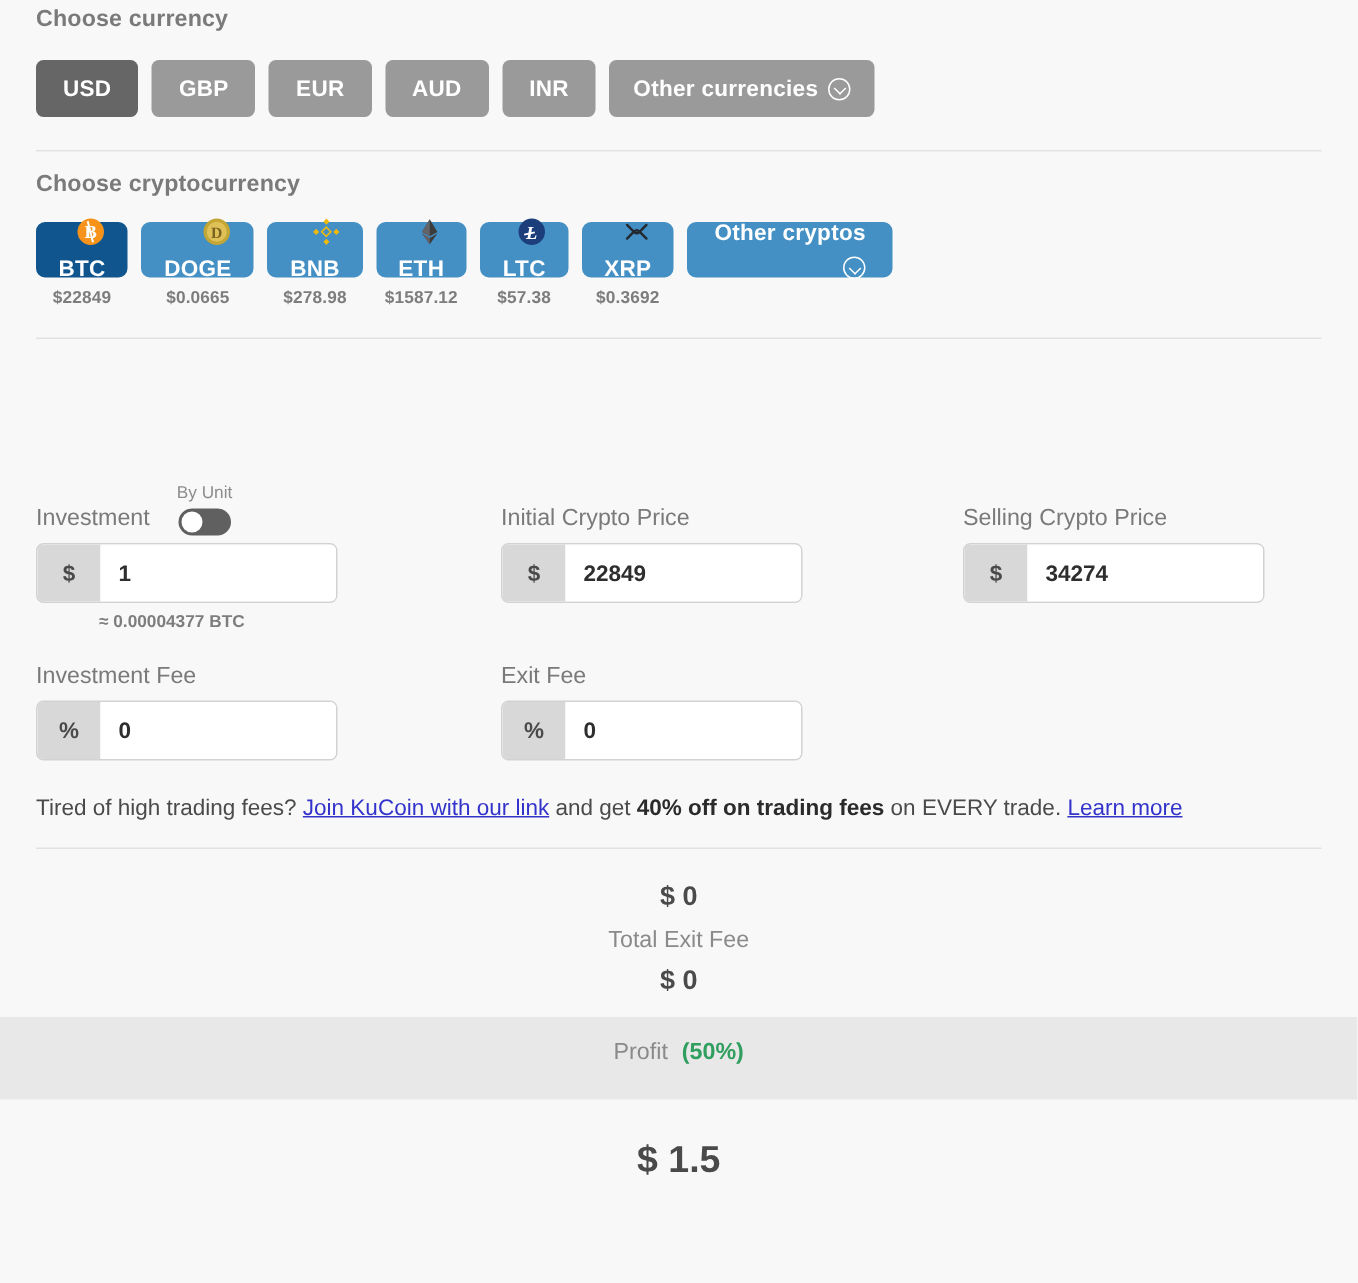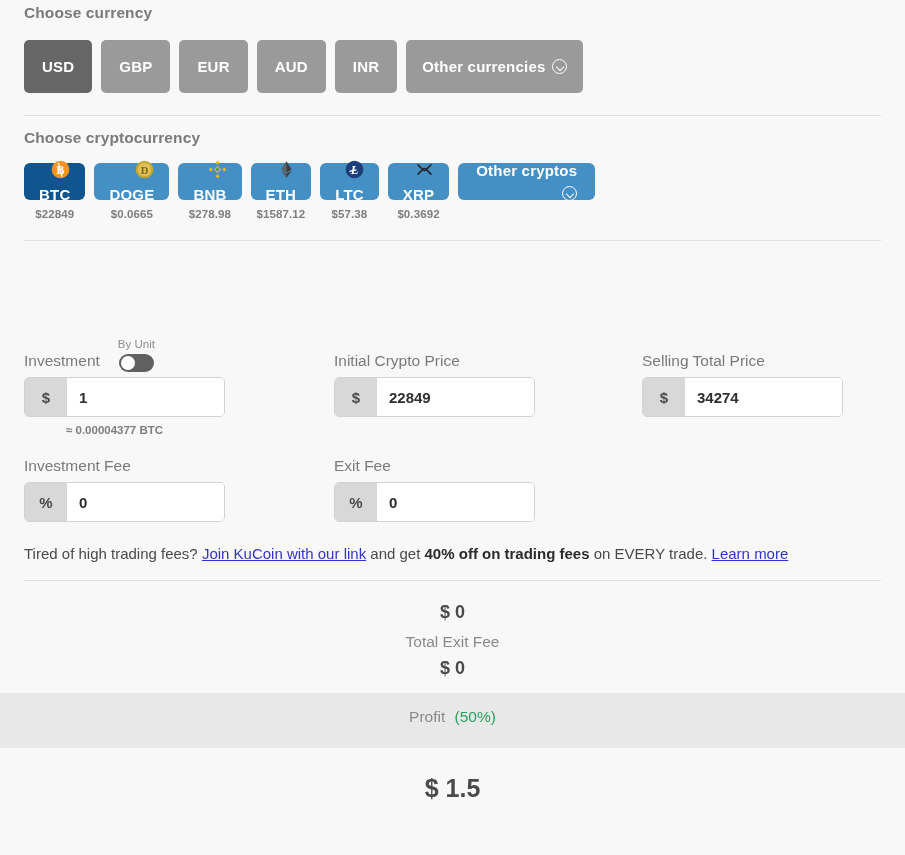--- a/index.html
+++ b/index.html
@@ -38,21 +38,21 @@
   }
   .chip {
     border: 0;
     border-radius: 5px;
     background: #9a9a9a;
     color: #ffffff;
     font-family: "Liberation Sans", sans-serif;
     font-size: 15px;
     font-weight: bold;
     letter-spacing: 0.2px;
-    height: 53px;
+    height: 38px;
     padding: 0 18px;
     cursor: pointer;
     display: inline-flex;
     align-items: center;
     justify-content: center;
     white-space: nowrap;
   }
   .chip.selected { background: #666666; }
   .chip.wide { padding: 0 16px; gap: 7px; }
 
@@ -235,21 +235,21 @@
     background: #e8e8e8;
     padding: 15px 0 22px;
     text-align: center;
   }
   .profit-head {
     font-size: 15.5px;
     color: #8a8a8a;
   }
   .profit-pct {
     color: #2f9e5f;
-    font-weight: normal;
+    font-weight: bold;
     margin-left: 5px;
     margin-top: 15px;
   }
   .profit-amount {
     font-size: 39px;
     font-weight: bold;
     color: #2f9e5f;
     line-height: 1.05;
     margin-top: 4px;
     letter-spacing: -0.5px;
@@ -404,21 +404,21 @@
         <span class="field-label">Initial Crypto Price</span>
       </div>
       <div class="input-group">
         <span class="input-prefix">$</span>
         <input type="text" value="22849" style="">
       </div>
     </div>
 
     <div class="field">
       <div class="field-head">
-        <span class="field-label">Selling Total Price</span>
+        <span class="field-label">Selling Crypto Price</span>
       </div>
       <div class="input-group">
         <span class="input-prefix">$</span>
         <input type="text" value="34274" style="">
       </div>
     </div>
   </div>
 
   <div class="form-grid" style="margin-top:9px">
     <div class="field">

